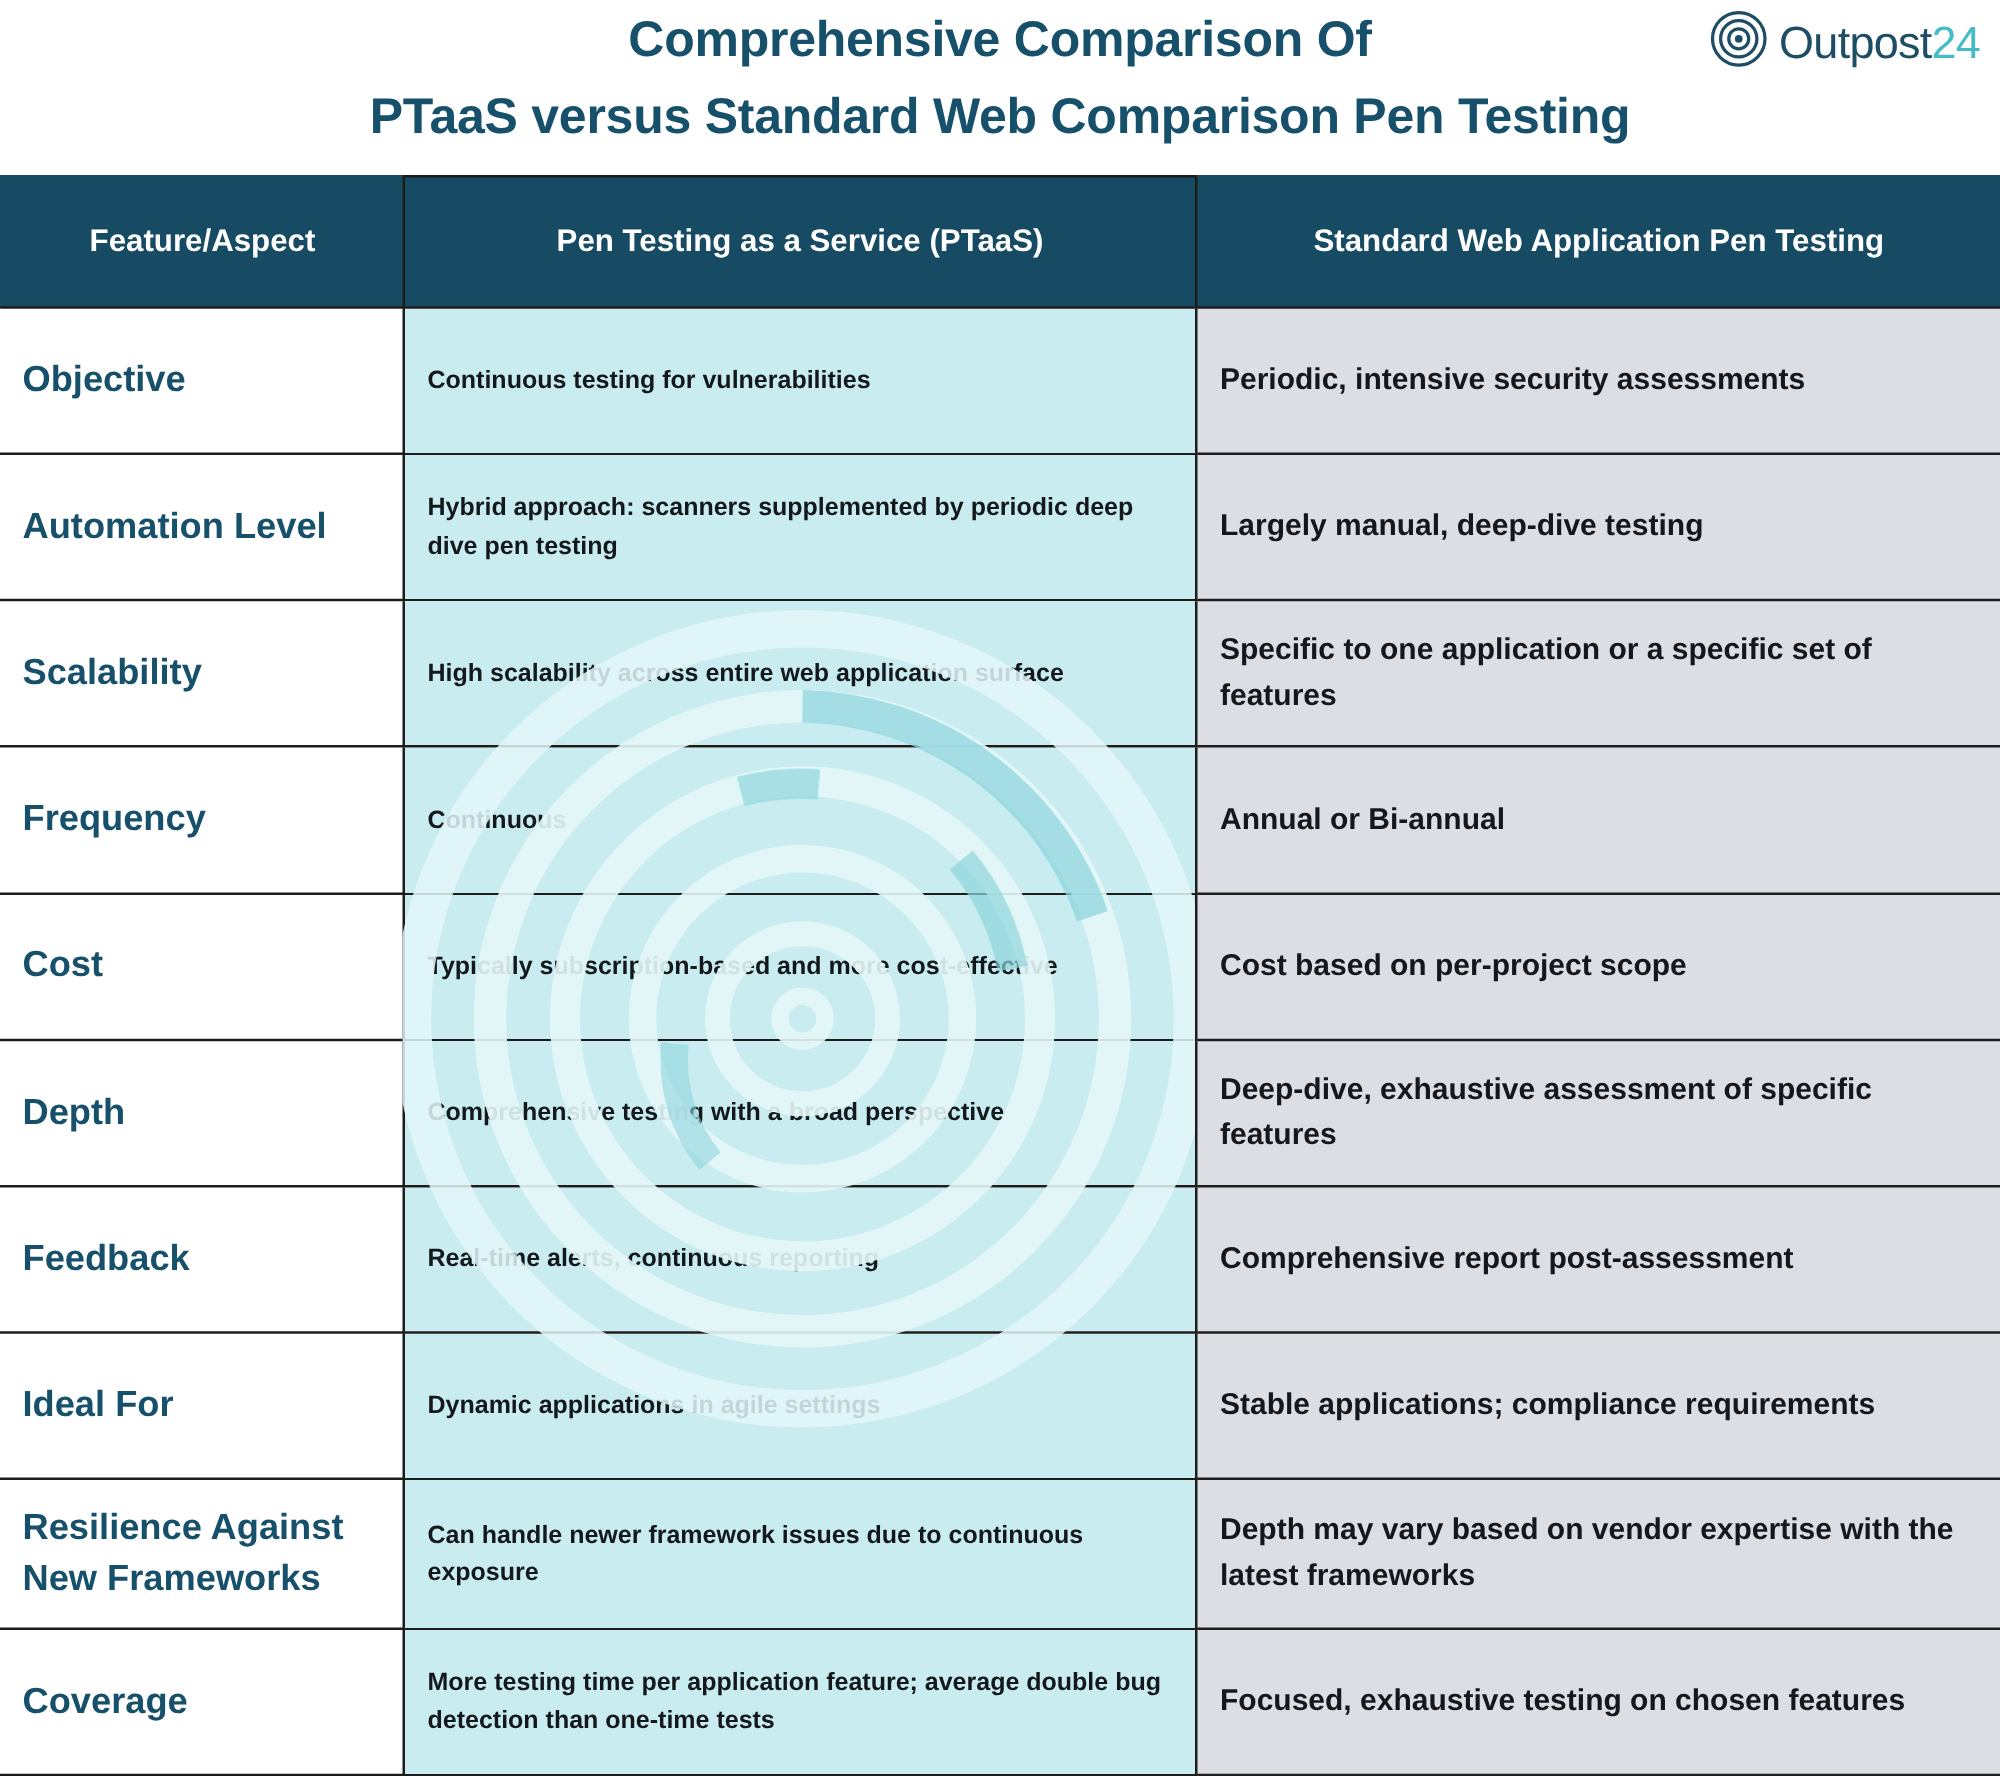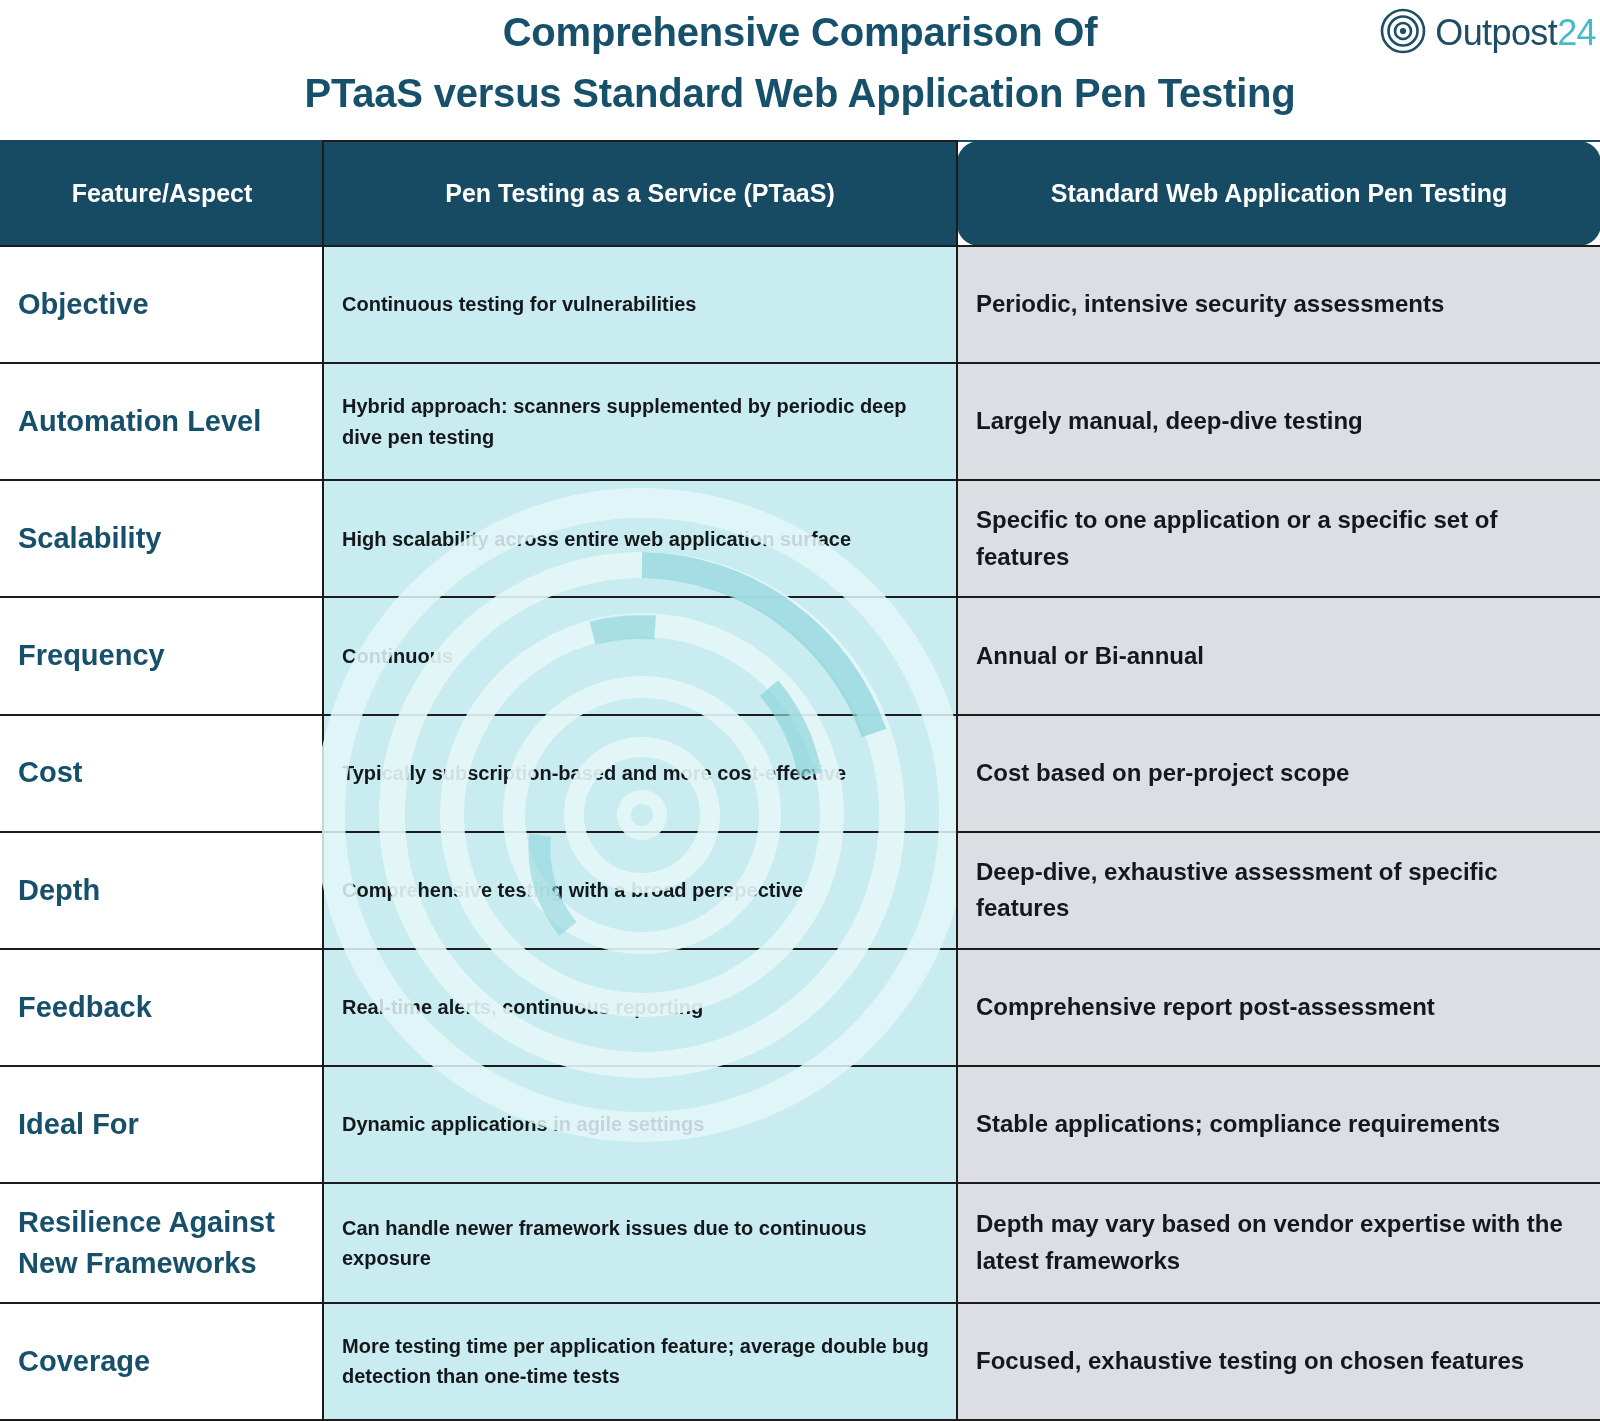--- a/index.html
+++ b/index.html
@@ -41,21 +41,21 @@
     font-weight: bold;
     font-size: 40px;
     line-height: 61px;
     letter-spacing: -0.2px;
     white-space: nowrap;
   }
 
   
   .logo {
     position: absolute;
-    right: 4px;
+    right: 16px;
     top: 8px;
     display: flex;
     align-items: center;
     gap: 9px;
   }
   .logo-mark { display: block; }
   .logo-text {
     font-size: 36px;
     font-weight: 500;
     letter-spacing: -0.6px;
@@ -91,21 +91,21 @@
     color: #ffffff;
     font-size: 25px;
     font-weight: bold;
     text-align: center;
     height: 105px;
     border-color: #0d2e3e;
     padding: 8px 16px;
     margin-top: 28px;
   }
   thead th.h1 { border-left-color: #174a63; border-top-color: #174a63; }
-  thead th.h3 { border-right-color: #174a63; border-top-color: #174a63; border-radius: 22px; }
+  thead th.h3 { border-right-color: #174a63; border-top-color: #174a63; }
 
   tbody tr { height: 102px; }
 
   td.col-feature {
     background: #ffffff;
     color: #17506b;
     font-size: 29px;
     font-weight: bold;
     line-height: 1.42;
     border-left-color: #ffffff;
@@ -150,21 +150,21 @@
 </style>
 </head>
 <body>
 
 <div class="page">
 
   <div class="header-band">
 
     <div class="title-block">
       <div class="title-line">Comprehensive Comparison Of</div>
-      <div class="title-line">PTaaS versus Standard Web Application Pen Testing</div>
+      <div class="title-line">PTaaS versus Standard Web Comparison Pen Testing</div>
     </div>
 
     <div class="logo">
       <span class="logo-mark">
         <svg width="46" height="46" viewBox="0 0 46 46" aria-hidden="true">
           <circle cx="23" cy="23" r="21" fill="none" stroke="#1d4e63" stroke-width="2.6"></circle>
           <circle cx="23" cy="23" r="14.5" fill="none" stroke="#1d4e63" stroke-width="2.6"></circle>
           <circle cx="23" cy="23" r="8" fill="none" stroke="#1d4e63" stroke-width="2.6"></circle>
           <circle cx="23" cy="23" r="3.1" fill="#1d4e63"></circle>
         </svg>

